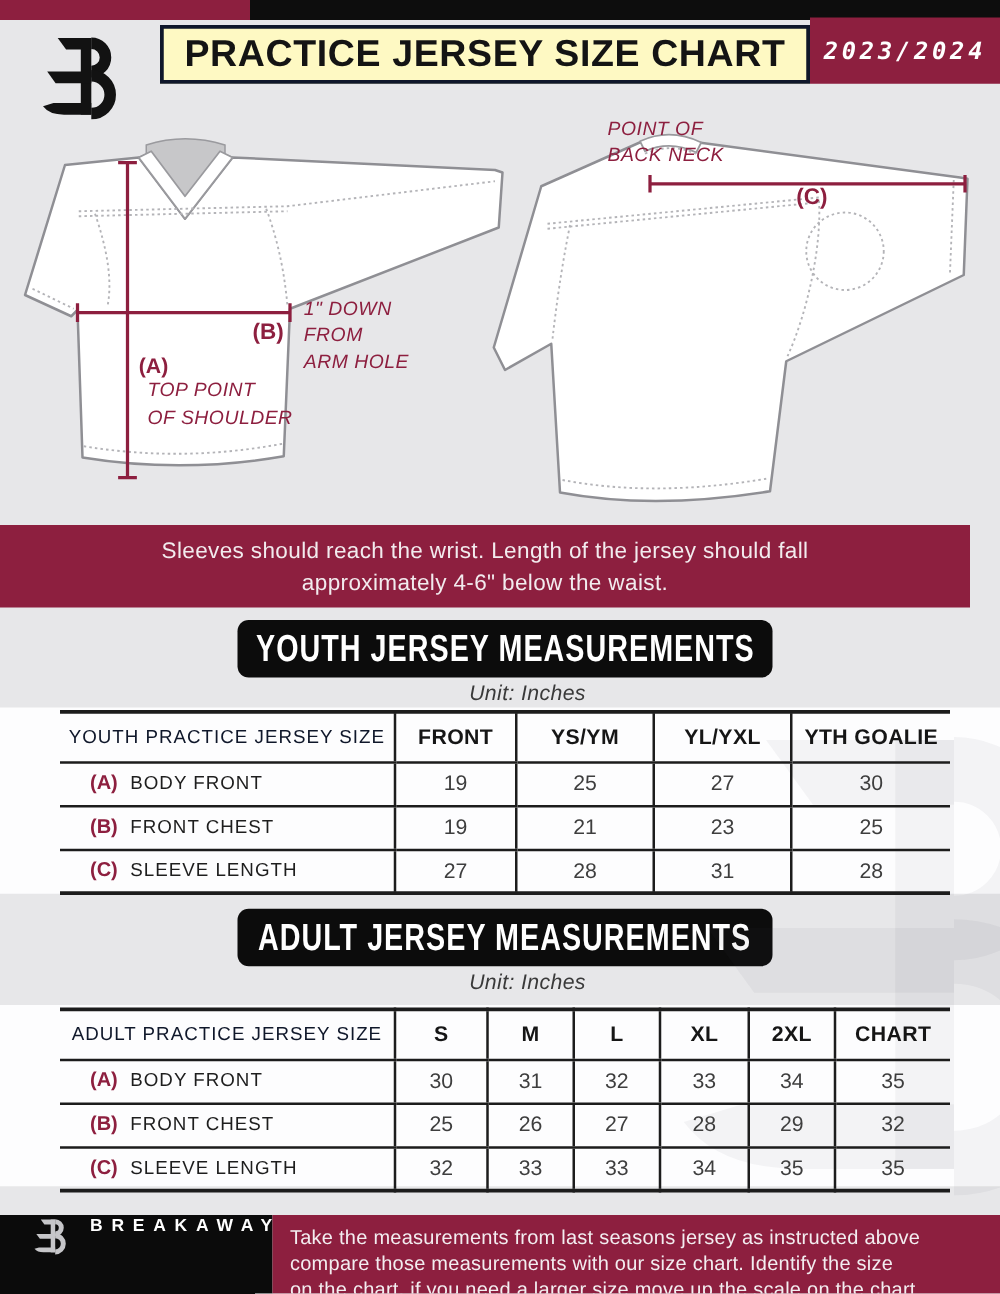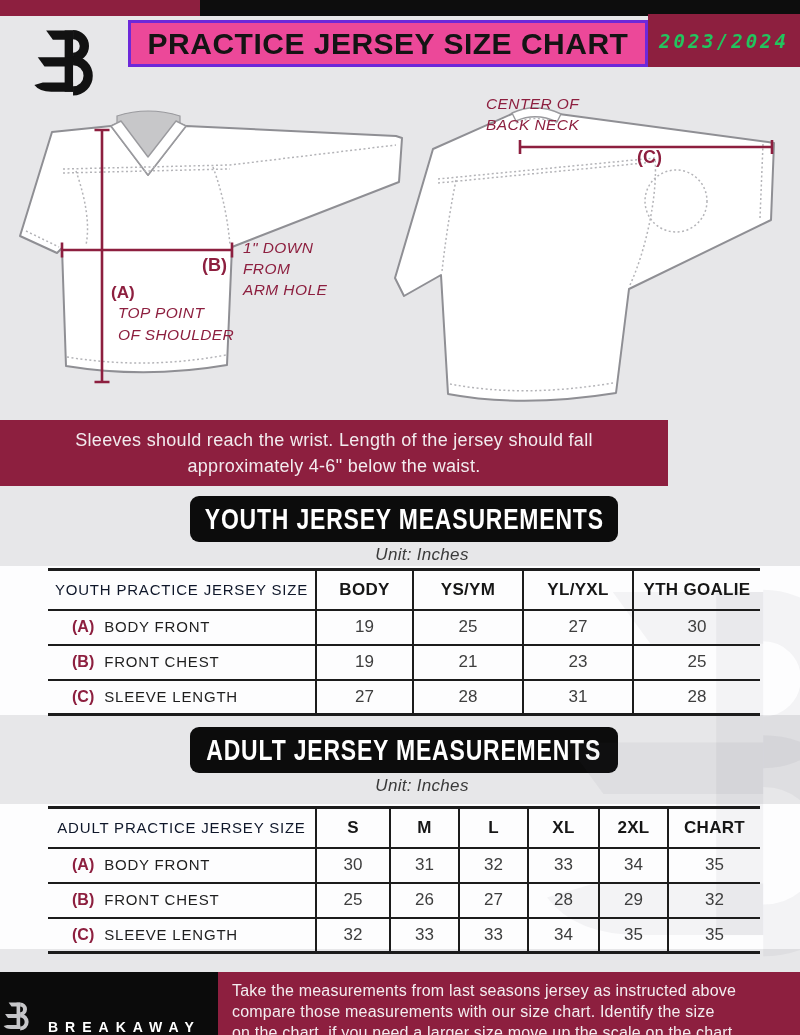--- a/index.html
+++ b/index.html
@@ -10,47 +10,47 @@
   *{margin:0;padding:0;box-sizing:border-box;}
   body{background:#fff;font-family:"Liberation Sans",sans-serif;}
   .page{position:relative;width:800px;height:1035px;background:var(--bg);overflow:hidden;}
 
   
   .topbar-maroon{position:absolute;left:0;top:0;width:200px;height:16px;background:var(--maroon);}
   .topbar-black{position:absolute;left:200px;top:0;width:600px;height:16px;background:#0d0d0d;}
   .logo-top{position:absolute;left:26px;top:22px;width:84px;height:84px;color:#121212;}
   .title-box{
     position:absolute;left:128px;top:20px;width:520px;height:47px;
-    background:#ec4899;border:3px solid #6d28d9;display:flex;align-items:center;justify-content:center;
+    background:#fef9c3;border:3px solid #0f172a;display:flex;align-items:center;justify-content:center;
   }
   .title-box span{font-weight:700;font-size:30px;letter-spacing:.5px;color:#141414;white-space:nowrap;}
   .year-box{
     position:absolute;left:648px;top:14px;width:152px;height:53px;background:var(--maroon);
     display:flex;align-items:center;justify-content:center;
   }
   .year-box span{
     font-family:"DejaVu Sans Mono",monospace;font-weight:700;font-style:italic;
-    font-size:19px;letter-spacing:3px;color:#22c55e;white-space:nowrap;
+    font-size:19px;letter-spacing:3px;color:#ffffff;white-space:nowrap;
   }
 
   
   .diagram{position:absolute;left:0;top:85px;width:800px;height:335px;}
   .diagram svg{position:absolute;left:0;top:0;}
   .jersey{fill:#ffffff;stroke:#8f8f94;stroke-width:2;stroke-linejoin:round;}
   .collar-gray{fill:#c7c7c9;stroke:#9a9a9e;stroke-width:1.2;}
   .collar-band{fill:#ffffff;stroke:#9a9a9e;stroke-width:1.4;stroke-linejoin:round;}
   .seam{fill:none;stroke:#b4b4b8;stroke-width:1.5;stroke-dasharray:2 2.5;}
   .mline{stroke:var(--maroon);stroke-width:2.6;fill:none;}
   .dlabel{position:absolute;color:var(--maroon);white-space:pre-line;}
   .dlabel.key{font-weight:700;font-size:18px;}
   .dlabel.desc{font-style:italic;font-size:15.5px;line-height:21px;letter-spacing:.4px;}
 
   
   .banner{
-    position:absolute;left:0;top:420px;width:668px;height:66px;background:var(--maroon);
+    position:absolute;left:0;top:420px;width:776px;height:66px;background:var(--maroon);
     display:flex;align-items:center;justify-content:center;text-align:center;
   }
   .banner span{color:#f2ebee;font-size:18px;line-height:26px;white-space:pre-line;letter-spacing:.3px;}
 
   
   .sec-head{
     position:absolute;left:190px;width:428px;height:46px;background:#0c0c0c;border-radius:9px;
     display:flex;align-items:center;justify-content:center;
   }
   .sec-head span{
@@ -76,21 +76,21 @@
   .mtable td{height:35px;text-align:center;vertical-align:middle;}
   .mtable th.label-h{font-weight:400;font-size:15px;color:#0f172a;letter-spacing:.8px;}
   .mtable th.size-h{font-weight:700;font-size:17px;color:#161616;letter-spacing:.3px;}
   .mtable td.row-label{text-align:left;padding-left:24px;}
   .mtable td.row-label .key{font-weight:700;font-size:16px;color:var(--maroon);margin-right:10px;}
   .mtable td.row-label .lbl{font-size:15px;color:#1e1e1e;letter-spacing:.8px;}
   .mtable td.val{font-size:17px;color:#3e3e3e;}
 
   
   .footer{position:absolute;left:0;top:972px;width:800px;height:63px;display:flex;z-index:3;}
-  .footer-brand{width:218px;height:63px;background:#0b0b0b;display:flex;align-items:flex-end;}
+  .footer-brand{width:218px;height:63px;background:#0b0b0b;display:flex;align-items:flex-start;padding-left:24px;}
   .footer-brand .logo-small{width:36px;height:36px;color:#c6c6c9;margin-right:12px;flex:none;}
   .footer-brand .brand-text{color:#fff;font-weight:700;font-size:14px;letter-spacing:7px;white-space:nowrap;}
   .footer-note{
     flex:1;background:var(--maroon);color:#f3edf0;
     padding:8px 12px 8px 14px;font-size:16px;line-height:1.32;white-space:pre-line;letter-spacing:.2px;
   }
 </style>
 </head>
 <body>
 
@@ -141,21 +141,21 @@
       <path class="seam" d="M 438 98 L 654 77"></path>
       <path class="seam" d="M 456 95 C 449 130 445 160 442 186"></path>
       <circle class="seam" cx="676" cy="116" r="31"></circle>
       <path class="seam" d="M 450 299 Q 523 313 613 298"></path>
       <path class="seam" d="M 763 59 L 760 133"></path>
 
       <path class="mline" d="M 102 45 L 102 297 M 94.5 45 L 109.5 45 M 94.5 297 L 109.5 297"></path>
       <path class="mline" d="M 62 165 L 232 165 M 62 157.5 L 62 172.5 M 232 157.5 L 232 172.5"></path>
       <path class="mline" d="M 520 62 L 772 62 M 520 55 L 520 69 M 772 55 L 772 69"></path>
     </svg>
-    <div class="dlabel desc" style="left:486px;top:8px">CENTER OF
+    <div class="dlabel desc" style="left:486px;top:8px">POINT OF
 BACK NECK</div>
     <div class="dlabel key" style="left:637px;top:62px">(C)</div>
     <div class="dlabel key" style="left:202px;top:170px">(B)</div>
     <div class="dlabel desc" style="left:243px;top:152px">1" DOWN
 FROM
 ARM HOLE</div>
     <div class="dlabel key" style="left:111px;top:198px;font-size:17px">(A)</div>
     <div class="dlabel desc" style="left:118px;top:217px;line-height:22px">TOP POINT
 OF SHOULDER</div>
   </div>
@@ -178,21 +178,21 @@
     <colgroup>
         <col style="width:268px">
         <col style="width:97px">
         <col style="width:110px">
         <col style="width:110px">
         <col style="width:127px">
       </colgroup>
     <thead>
         <tr>
           <th class="label-h">YOUTH PRACTICE JERSEY SIZE</th>
-          <th class="size-h">BODY</th>
+          <th class="size-h">FRONT</th>
           <th class="size-h">YS/YM</th>
           <th class="size-h">YL/YXL</th>
           <th class="size-h">YTH GOALIE</th>
         </tr>
       </thead>
     <tbody>
         <tr>
           <td class="row-label"><span class="key">(A)</span><span class="lbl">BODY FRONT</span></td>
           <td class="val">19</td>
           <td class="val">25</td>

